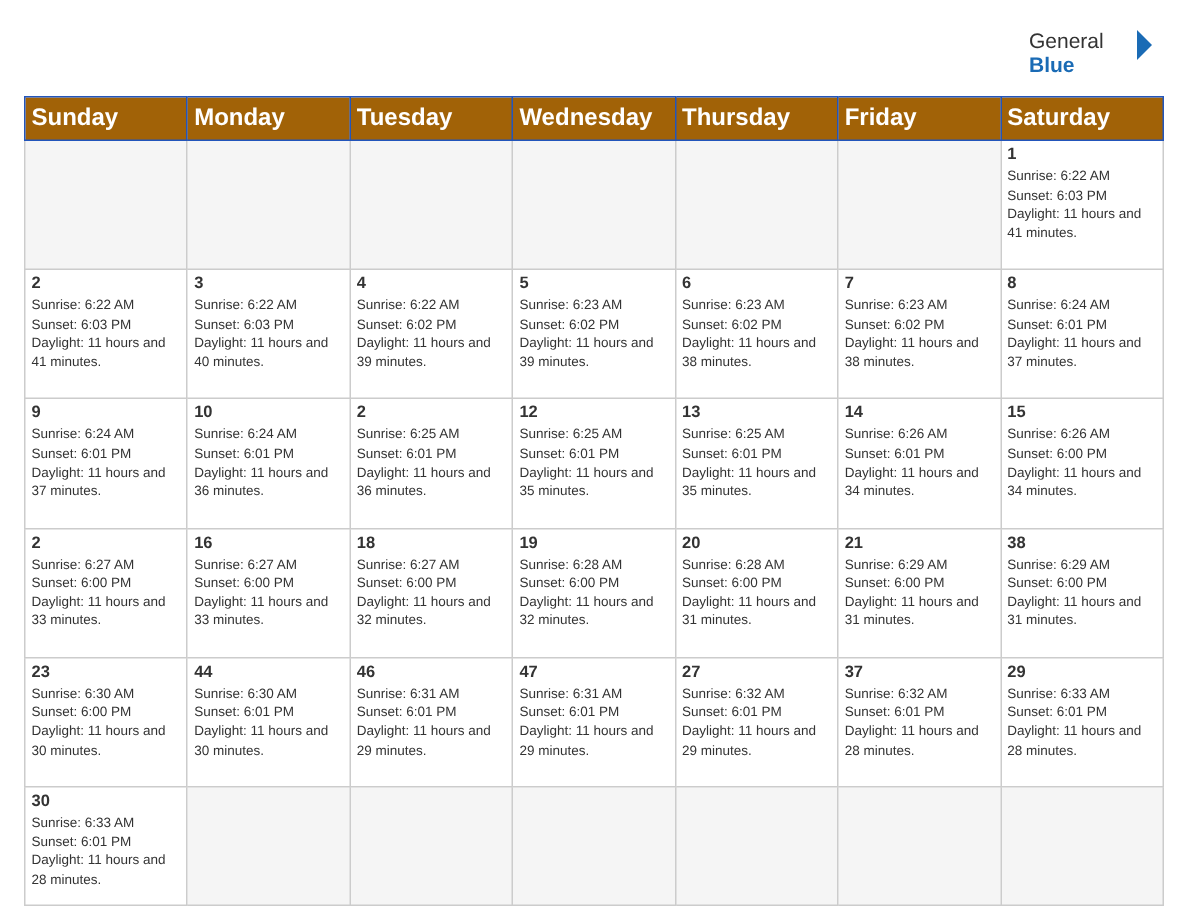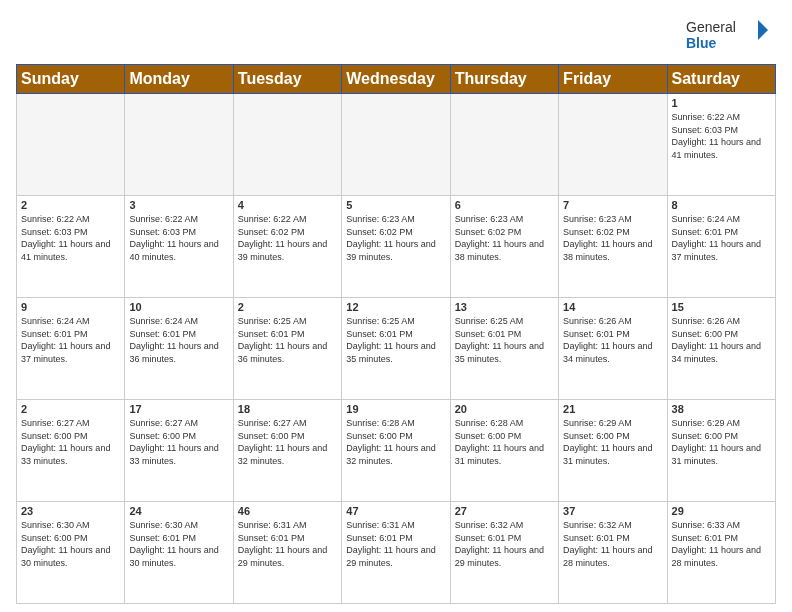--- a/index.html
+++ b/index.html
@@ -186,21 +186,21 @@
             <span class="day-num">15</span>
             <div class="cell-text">Sunrise: 6:26 AM<br>Sunset: 6:00 PM<br>Daylight: 11 hours and 34 minutes.</div>
           </td>
         </tr>
         <tr>
           <td>
             <span class="day-num">2</span>
             <div class="cell-text">Sunrise: 6:27 AM<br>Sunset: 6:00 PM<br>Daylight: 11 hours and 33 minutes.</div>
           </td>
           <td>
-            <span class="day-num">17</span>
+            <span class="day-num">16</span>
             <div class="cell-text">Sunrise: 6:27 AM<br>Sunset: 6:00 PM<br>Daylight: 11 hours and 33 minutes.</div>
           </td>
           <td>
             <span class="day-num">18</span>
             <div class="cell-text">Sunrise: 6:27 AM<br>Sunset: 6:00 PM<br>Daylight: 11 hours and 32 minutes.</div>
           </td>
           <td>
             <span class="day-num">19</span>
             <div class="cell-text">Sunrise: 6:28 AM<br>Sunset: 6:00 PM<br>Daylight: 11 hours and 32 minutes.</div>
           </td>
@@ -216,21 +216,21 @@
             <span class="day-num">38</span>
             <div class="cell-text">Sunrise: 6:29 AM<br>Sunset: 6:00 PM<br>Daylight: 11 hours and 31 minutes.</div>
           </td>
         </tr>
         <tr>
           <td>
             <span class="day-num">23</span>
             <div class="cell-text">Sunrise: 6:30 AM<br>Sunset: 6:00 PM<br>Daylight: 11 hours and 30 minutes.</div>
           </td>
           <td>
-            <span class="day-num">24</span>
+            <span class="day-num">44</span>
             <div class="cell-text">Sunrise: 6:30 AM<br>Sunset: 6:01 PM<br>Daylight: 11 hours and 30 minutes.</div>
           </td>
           <td>
             <span class="day-num">46</span>
             <div class="cell-text">Sunrise: 6:31 AM<br>Sunset: 6:01 PM<br>Daylight: 11 hours and 29 minutes.</div>
           </td>
           <td>
             <span class="day-num">47</span>
             <div class="cell-text">Sunrise: 6:31 AM<br>Sunset: 6:01 PM<br>Daylight: 11 hours and 29 minutes.</div>
           </td>
@@ -239,16 +239,28 @@
             <div class="cell-text">Sunrise: 6:32 AM<br>Sunset: 6:01 PM<br>Daylight: 11 hours and 29 minutes.</div>
           </td>
           <td>
             <span class="day-num">37</span>
             <div class="cell-text">Sunrise: 6:32 AM<br>Sunset: 6:01 PM<br>Daylight: 11 hours and 28 minutes.</div>
           </td>
           <td>
             <span class="day-num">29</span>
             <div class="cell-text">Sunrise: 6:33 AM<br>Sunset: 6:01 PM<br>Daylight: 11 hours and 28 minutes.</div>
           </td>
+        </tr>
+        <tr>
+          <td class="last-row">
+            <span class="day-num">30</span>
+            <div class="cell-text">Sunrise: 6:33 AM<br>Sunset: 6:01 PM<br>Daylight: 11 hours and 28 minutes.</div>
+          </td>
+          <td class="empty last-row"></td>
+          <td class="empty last-row"></td>
+          <td class="empty last-row"></td>
+          <td class="empty last-row"></td>
+          <td class="empty last-row"></td>
+          <td class="empty last-row"></td>
         </tr>
       </tbody>
   </table>
 </div>
 
 </body></html>

